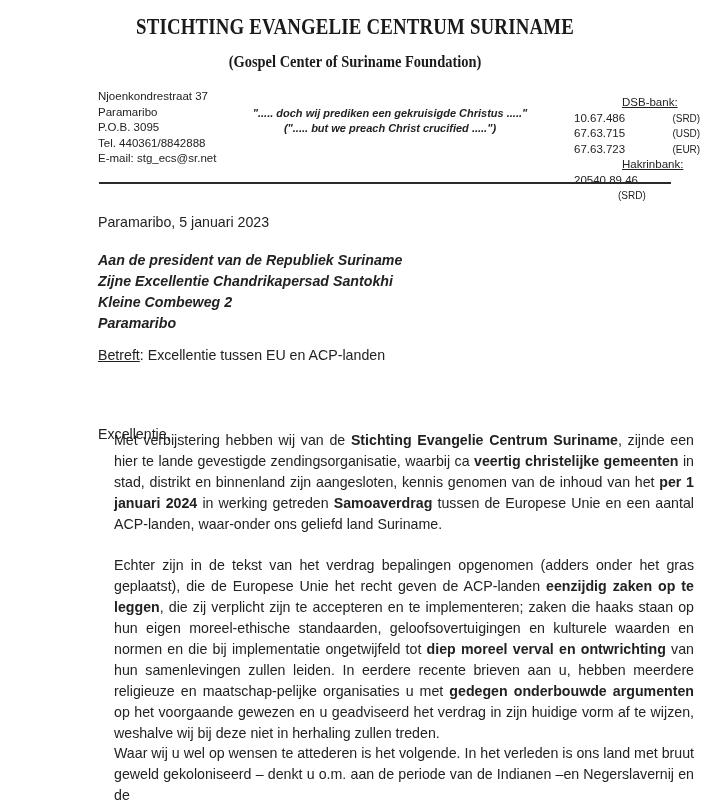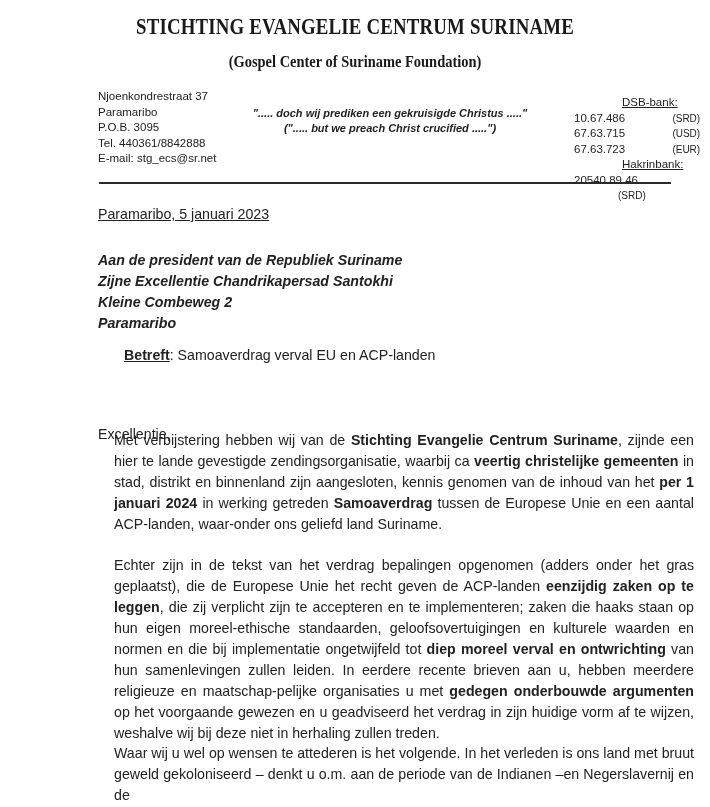--- a/index.html
+++ b/index.html
@@ -12,24 +12,24 @@
            font-family:"Liberation Serif", serif; font-weight:bold; font-size:17px;
            transform:scaleX(0.85); transform-origin:center; color:#1a1a1a; }
   .addr { position:absolute; left:98px; top:89px; font-size:11.5px; line-height:15.5px; color:#222; }
   .quote { position:absolute; left:230px; width:320px; top:106px; text-align:center;
            font-style:italic; font-weight:bold; font-size:11px; line-height:15px; color:#222; }
   .bank { position:absolute; left:574px; top:95px; font-size:11.5px; line-height:15.5px; color:#222; }
   .bank .u { text-decoration:underline;margin-left:48px; }
   .bank .small { font-size:10px;margin-left:44px; }
   .rule { position:absolute; left:99px; width:572px; top:182px; height:2px; background:#2a2a2a; }
   .body { position:absolute; left:98px; width:580px; font-size:14.2px; color:#222; }
-  .date { top:206px;text-decoration:underline; }
+  .date { top:214px; }
   .addressee { top:250px; font-weight:bold; line-height:21px;font-style:italic; }
   .subject { top:347px; }
-  .subject .lbl { font-weight:bold; text-decoration:underline;margin-left:26px; }
+  .subject .lbl { font-weight:normal; text-decoration:underline; }
   .salut { top:382px;margin-top:44px; }
   .para { line-height:21px; text-align:justify;margin-left:16px; }
   .p1 { top:430px; }
   .p2 { top:555px; }
   .p3 { top:743px; }
   b { font-weight:bold; }
 </style>
 </head>
 <body>
 
@@ -62,19 +62,19 @@
 
 <div class="body date">Paramaribo, 5 januari 2023</div>
 
 <div class="body addressee">
   <div>Aan de president van de Republiek Suriname</div>
   <div>Zijne Excellentie Chandrikapersad Santokhi</div>
   <div>Kleine Combeweg 2</div>
   <div>Paramaribo</div>
 </div>
 
-<div class="body subject"><span class="lbl">Betreft</span><span>: Samoaverdrag verval EU en ACP-landen</span></div>
+<div class="body subject"><span class="lbl">Betreft</span><span>: Excellentie tussen EU en ACP-landen</span></div>
 
 <div class="body salut">Excellentie,</div>
 
 <div class="body para p1"><span>Met verbijstering hebben wij van de </span><b>Stichting Evangelie Centrum Suriname</b><span>, zijnde  een hier te lande gevestigde zendingsorganisatie, waarbij ca </span><b>veertig christelijke gemeenten</b><span> in stad, distrikt en binnenland zijn aangesloten, kennis genomen van de inhoud van het </span><b>per 1 januari 2024</b><span> in werking getreden </span><b>Samoaverdrag</b><span> tussen de Europese Unie en  een aantal ACP-landen, waar-onder ons geliefd land Suriname.</span></div>
 <div class="body para p2"><span>Echter zijn in de tekst van het verdrag bepalingen opgenomen (adders onder het gras geplaatst), die de Europese Unie het recht geven de ACP-landen </span><b>eenzijdig zaken op te leggen</b><span>, die zij verplicht zijn te accepteren en te implementeren; zaken die  haaks staan op hun eigen moreel-ethische standaarden, geloofsovertuigingen en kulturele waarden en normen en die bij implementatie ongetwijfeld tot </span><b>diep moreel verval en ontwrichting</b><span> van hun samenlevingen zullen leiden. In eerdere recente brieven aan u, hebben meerdere religieuze en maatschap-pelijke organisaties u met </span><b>gedegen onderbouwde argumenten</b><span> op het voorgaande gewezen en u geadviseerd het verdrag in zijn huidige vorm af te wijzen, weshalve wij bij deze niet in herhaling zullen treden.</span></div>
 <div class="body para p3"><span>Waar wij u wel op wensen te attederen is het volgende. In het verleden is ons land met bruut geweld gekoloniseerd – denkt u o.m. aan de periode van de Indianen –en Negerslavernij en de</span></div>
 
 </body></html>

